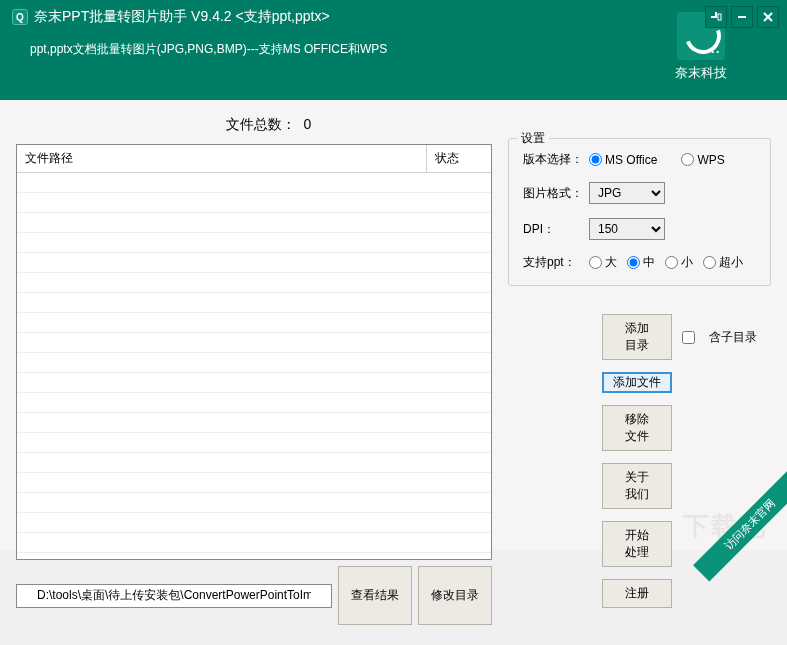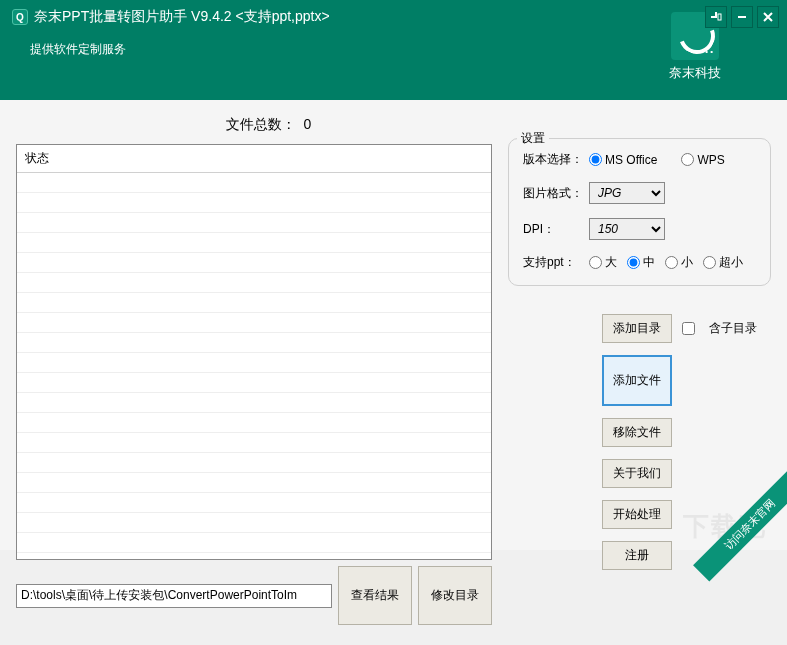--- a/index.html
+++ b/index.html
@@ -54,21 +54,21 @@
   background: #007e65;
   border: 1px solid #00614e;
   display: flex;
   align-items: center;
   justify-content: center;
   cursor: pointer;
 }
 .win-btn svg { width: 12px; height: 12px; }
 .logo-block {
   position: absolute;
-  right: 66px; top: 12px;
+  right: 60px; top: 12px;
   text-align: center;
 }
 .logo-img {
   width: 48px; height: 48px;
   background: #0a9378;
   border-radius: 4px;
   display: flex;
   align-items: flex-end;
   justify-content: center;
   margin: 0 auto 4px;
@@ -137,38 +137,38 @@
 }
 .bottom-row {
   display: flex;
   gap: 6px;
   margin-top: 6px;
   align-items: center;
 }
 .path-input {
   flex: 1;
   border: 1px solid #888;
-  padding: 4px 4px;
+  padding: 4px 20px;
   font-size: 12px;
   height: 24px;
   font-family: inherit;
 }
 .btn {
   background: #eceae3;
   border: 1px solid #b5b2a6;
   padding: 20px 12px;
   font-size: 12px;
   cursor: pointer;
   font-family: inherit;
 }
 
 .right-col { flex: 1; }
 .settings-group {
   border: 1px solid #cfcfcf;
-  border-radius: 10px;
+  border-radius: 3px;
   padding: 12px 14px 14px;
   position: relative;
   margin-top: -6px;
 }
 .settings-group-title {
   position: absolute;
   top: -9px; left: 8px;
   background: #f5f5f5;
   padding: 0 4px;
   font-size: 12px;
@@ -182,47 +182,46 @@
 .setting-label { width: 66px; }
 .radio-group { display: flex; gap: 24px; align-items: center; }
 .radio-item { display: flex; align-items: center; gap: 3px; cursor: pointer; }
 .radio-item input { cursor: pointer; }
 .select {
   border: 1px solid #888;
   padding: 2px 4px;
   font-size: 12px;
   width: 76px;
   font-family: inherit;
-  font-style: italic;
 }
 .size-row .radio-group { gap: 10px; }
 
 .action-block {
   margin-top: 28px;
 }
 .action-row {
   display: flex;
   align-items: center;
   gap: 10px;
   margin-bottom: 12px;
   padding-left: 94px;
 }
 .action-btn {
   background: #eceae3;
   border: 1px solid #b5b2a6;
-  padding: 5px 1px;
+  padding: 5px 18px;
   width: 70px;
   font-size: 12px;
   cursor: pointer;
   font-family: inherit;
 }
 .action-btn.focused {
   border: 2px solid #3a93d6;
   background: #e6f2fb;
-  padding: 15px 0;
+  padding: 0 0;
 }
 .checkbox-item { display: flex; align-items: center; gap: 14px; cursor: pointer; }
 
 .corner-ribbon {
   position: absolute;
   right: -32px; bottom: 14px;
   background: #0a9378;
   color: #fff;
   padding: 4px 36px;
   transform: rotate(-45deg);
@@ -240,21 +239,21 @@
 </style>
 </head>
 <body>
 
 <div class="titlebar">
   <div class="titlebar-title">
     <span class="app-icon">Q</span>
     <span>奈末PPT批量转图片助手    V9.4.2  &lt;支持ppt,pptx&gt;</span>
   </div>
   <div class="titlebar-desc">
-    <div>提供软件定制服务</div>
+    <div>ppt,pptx文档批量转图片(JPG,PNG,BMP)---支持MS OFFICE和WPS</div>
   </div>
   <div class="logo-block">
     <div class="logo-img"></div>
     <div class="logo-text">奈末科技</div>
   </div>
   <div class="window-controls">
     <div class="win-btn">
       <svg viewBox="0 0 12 12">
           <rect x="1" y="5" width="6" height="2" fill="#fff"></rect>
           <rect x="5" y="1" width="2" height="6" fill="#fff"></rect>
@@ -276,20 +275,21 @@
 
 <div class="body-area">
   <div class="file-count">
     <span>文件总数：</span>&nbsp;&nbsp;<span>0</span>
   </div>
 
   <div class="main-row">
     <div class="left-col">
       <div class="file-list">
         <div class="file-list-header">
+          <div class="col col-path">文件路径</div>
           <div class="col col-status">状态</div>
         </div>
         <div class="file-list-body">
           <div class="file-row"></div>
           <div class="file-row"></div>
           <div class="file-row"></div>
           <div class="file-row"></div>
           <div class="file-row"></div>
           <div class="file-row"></div>
           <div class="file-row"></div>

